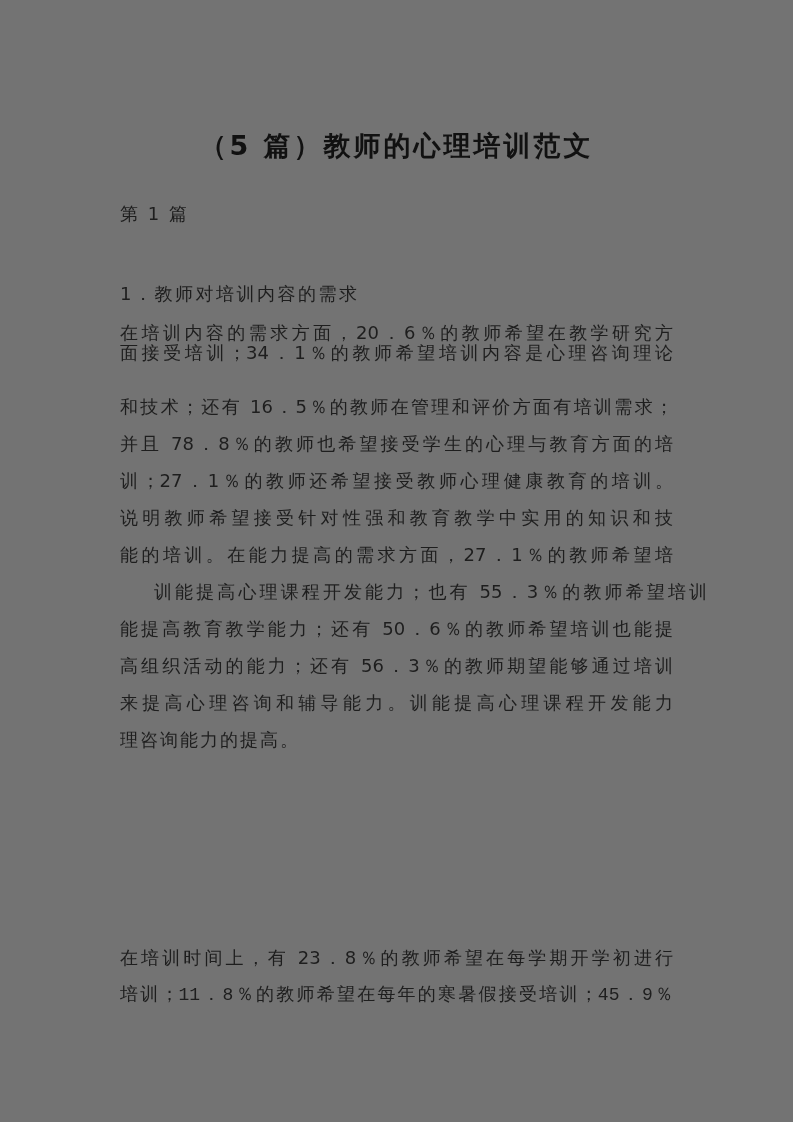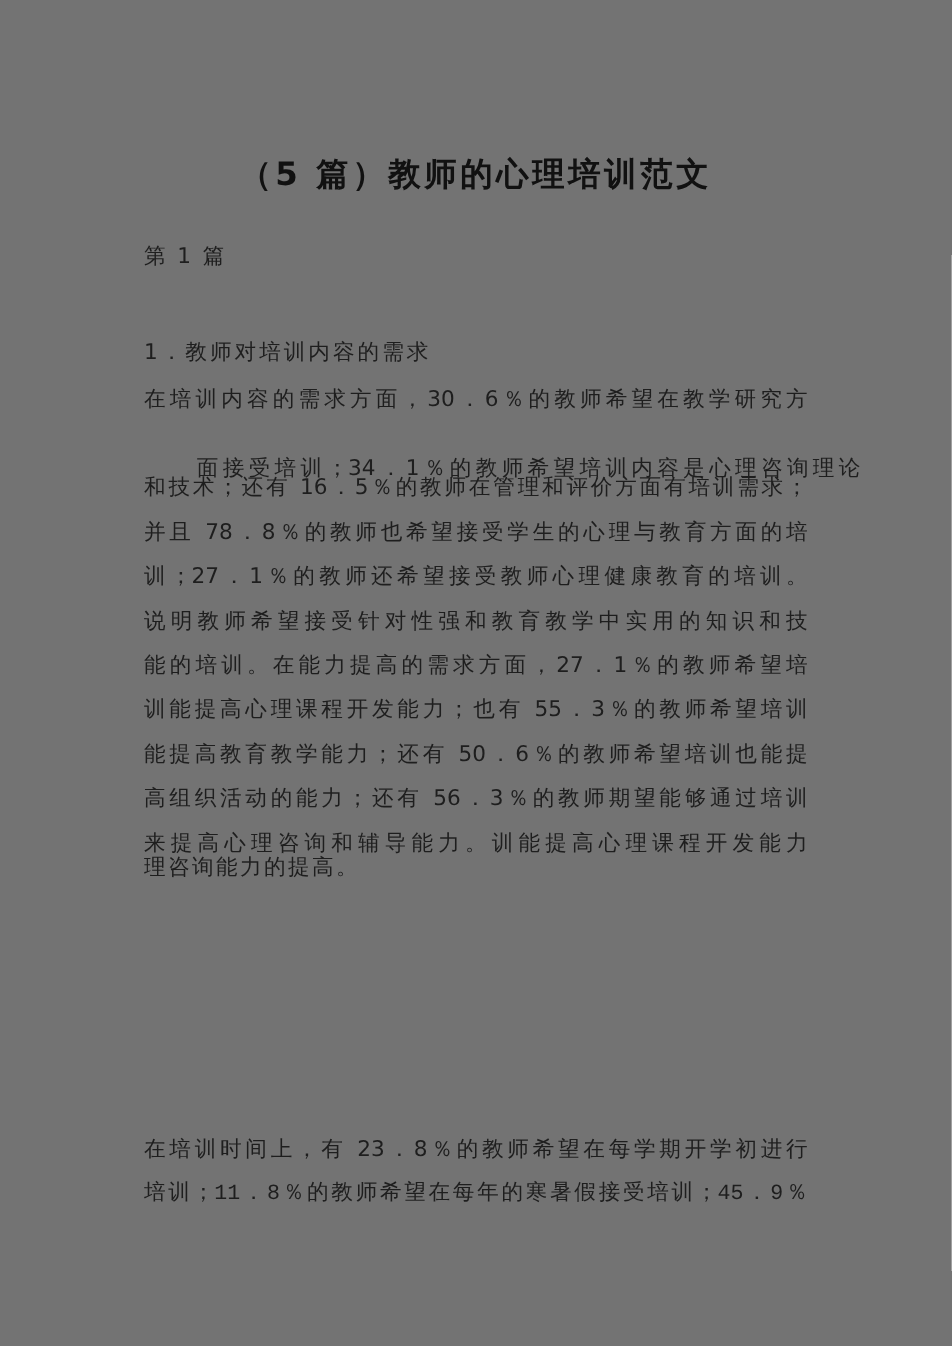--- a/index.html
+++ b/index.html
@@ -61,32 +61,32 @@
 
 <div class="page">
 
   <div class="title">（5 篇）教师的心理培训范文</div>
 
   <div class="line left" style="top:199px;">第 1 篇</div>
 
   <div class="line left heading" style="top:241px;margin-top:38px;">1．教师对培训内容的需求</div>
 
   <div>
-    <div class="line just" style="top:318px;">在培训内容的需求方面，30．6％的教师希望在教学研究方</div>
-    <div class="line just" style="top:376px;margin-left:44px;">面接受培训；34．1％的教师希望培训内容是心理咨询理论</div>
+    <div class="line just" style="top:318px;">在培训内容的需求方面，20．6％的教师希望在教学研究方</div>
+    <div class="line just" style="top:338px;">面接受培训；34．1％的教师希望培训内容是心理咨询理论</div>
     <div class="line just" style="top:392px;">和技术；还有 16．5％的教师在管理和评价方面有培训需求；</div>
     <div class="line just" style="top:429px;">并且 78．8％的教师也希望接受学生的心理与教育方面的培</div>
     <div class="line just" style="top:466px;">训；27．1％的教师还希望接受教师心理健康教育的培训。</div>
     <div class="line just" style="top:503px;">说明教师希望接受针对性强和教育教学中实用的知识和技</div>
     <div class="line just" style="top:540px;">能的培训。在能力提高的需求方面，27．1％的教师希望培</div>
-    <div class="line just" style="top:577px;">训能提高心理课程开发能力；也有 55．3％的教师希望培训</div>
+    <div class="line just" style="top:577px;margin-left:34px;">训能提高心理课程开发能力；也有 55．3％的教师希望培训</div>
     <div class="line just" style="top:614px;">能提高教育教学能力；还有 50．6％的教师希望培训也能提</div>
     <div class="line just" style="top:651px;">高组织活动的能力；还有 56．3％的教师期望能够通过培训</div>
     <div class="line just" style="top:688px;">来提高心理咨询和辅导能力。训能提高心理课程开发能力</div>
-    <div class="line left" style="top:708px;">理咨询能力的提高。</div>
+    <div class="line left" style="top:725px;">理咨询能力的提高。</div>
   </div>
 
 
   <div>
     <div class="line just" style="top:943px;">在培训时间上，有 23．8％的教师希望在每学期开学初进行</div>
     <div class="line just" style="top:980px;font-family:Liberation Mono, monospace;">培训；11．8％的教师希望在每年的寒暑假接受培训；45．9％</div>
   </div>
 
 </div>
 

